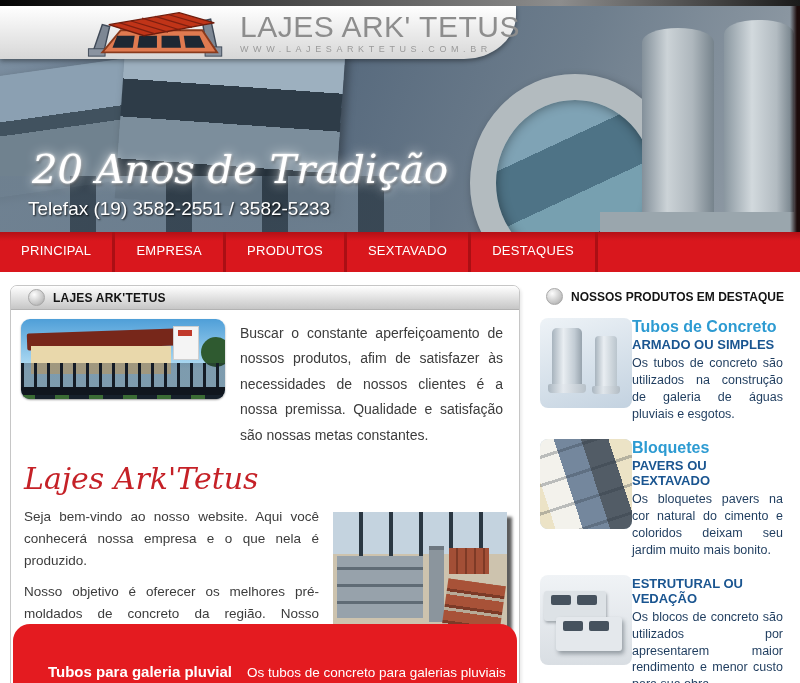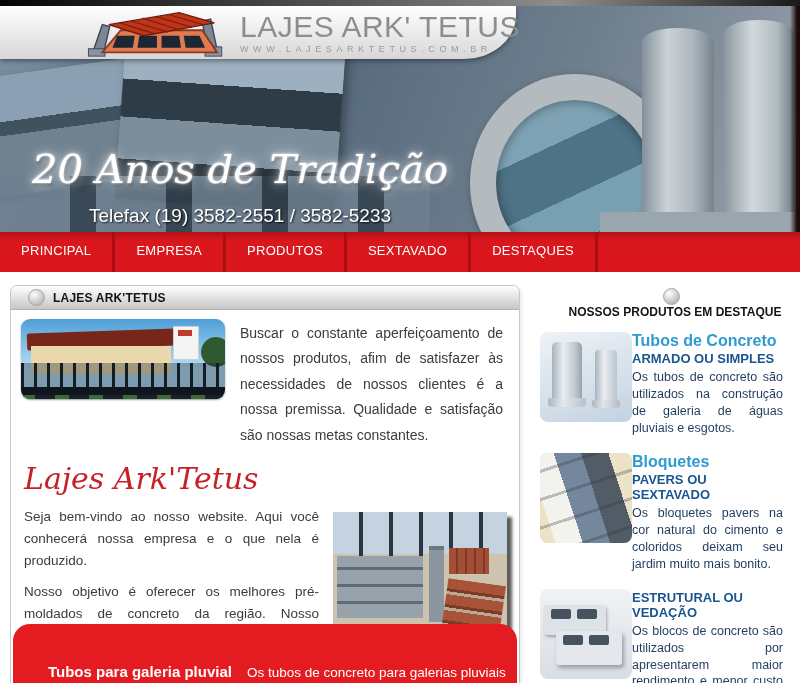--- a/index.html
+++ b/index.html
@@ -36,21 +36,21 @@
         background:linear-gradient(#ffffff,#d7d7d7);border-radius:0 0 52px 0/0 0 44px 0;
         box-shadow:0 2px 5px rgba(0,0,0,.4);display:flex;align-items:center;}
   .logo{margin-left:86px;flex-shrink:0;}
   .title-wrap{margin-left:14px;line-height:1;}
   .site-title{font-size:30px;color:#8d8d8d;letter-spacing:.5px;white-space:nowrap;}
   .site-url{font-size:9px;color:#9a9a9a;letter-spacing:4.6px;margin-top:3px;white-space:nowrap;}
 
   .headline{position:absolute;left:28px;top:140px;width:424px;text-align:center;z-index:4;
         font-family:"DejaVu Serif",serif;font-style:italic;font-size:40px;color:#fff;
         text-shadow:0 0 12px rgba(255,255,255,.95),0 0 3px #fff,1px 2px 3px rgba(0,0,0,.55);}
-  .phone{position:absolute;left:28px;top:199px;width:424px;text-align:center;z-index:4;
+  .phone{position:absolute;left:28px;top:192px;width:424px;text-align:left;z-index:4;
         font-size:19px;color:#fff;text-shadow:1px 1px 2px rgba(0,0,0,.85);}
 
   
   .nav{height:40px;background:linear-gradient(#b31016,#d9171d 22%);display:flex;}
   .nav-item{line-height:38px;padding:0 21px;color:#fff;font-size:13px;letter-spacing:.3px;
         border-right:3px solid #ab0f14;cursor:pointer;}
 
   
   .content{position:relative;height:411px;background:#fff;overflow:hidden;}
 
@@ -99,21 +99,21 @@
   .para{font-size:13.5px;color:#3c3c3c;line-height:1.6;text-align:justify;margin:10px 0;}
 
   .promo{position:absolute;left:2px;top:338px;width:504px;height:182px;background:#e41b20;
         border-radius:17px 17px 0 0;cursor:pointer;}
   .promo-row{display:flex;align-items:baseline;gap:15px;padding:39px 0 0 35px;white-space:nowrap;}
   .promo-title{font-size:15px;font-weight:bold;color:#fff;}
   .promo-text{font-size:13.5px;color:#fff;}
 
   
   .rightcol{position:absolute;left:540px;top:16px;width:256px;}
-  .right-header{display:flex;align-items:center;margin:0 0 13px 6px;flex-direction:column;}
+  .right-header{display:flex;align-items:center;margin:0 0 13px 6px;}
   .right-header .sec-title{margin-left:8px;font-size:12px;font-weight:bold;color:#141414;}
 
   .product{display:flex;margin-bottom:16px;}
   .thumb{position:relative;width:92px;height:90px;border-radius:8px;overflow:hidden;flex-shrink:0;cursor:pointer;}
   .pr-text{width:151px;}
   .pr-title{font-size:16px;font-weight:bold;color:#2d9bd2;line-height:1.15;cursor:pointer;}
   .pr-sub{font-size:13px;font-weight:bold;color:#1a5590;margin-top:1px;margin-bottom:3px;cursor:pointer;}
   .pr-desc{font-size:12.5px;color:#1e3c5e;line-height:1.35;text-align:justify;}
 
   .thumb-tubes{background:linear-gradient(160deg,#eef3f7,#c3d2e0);}

